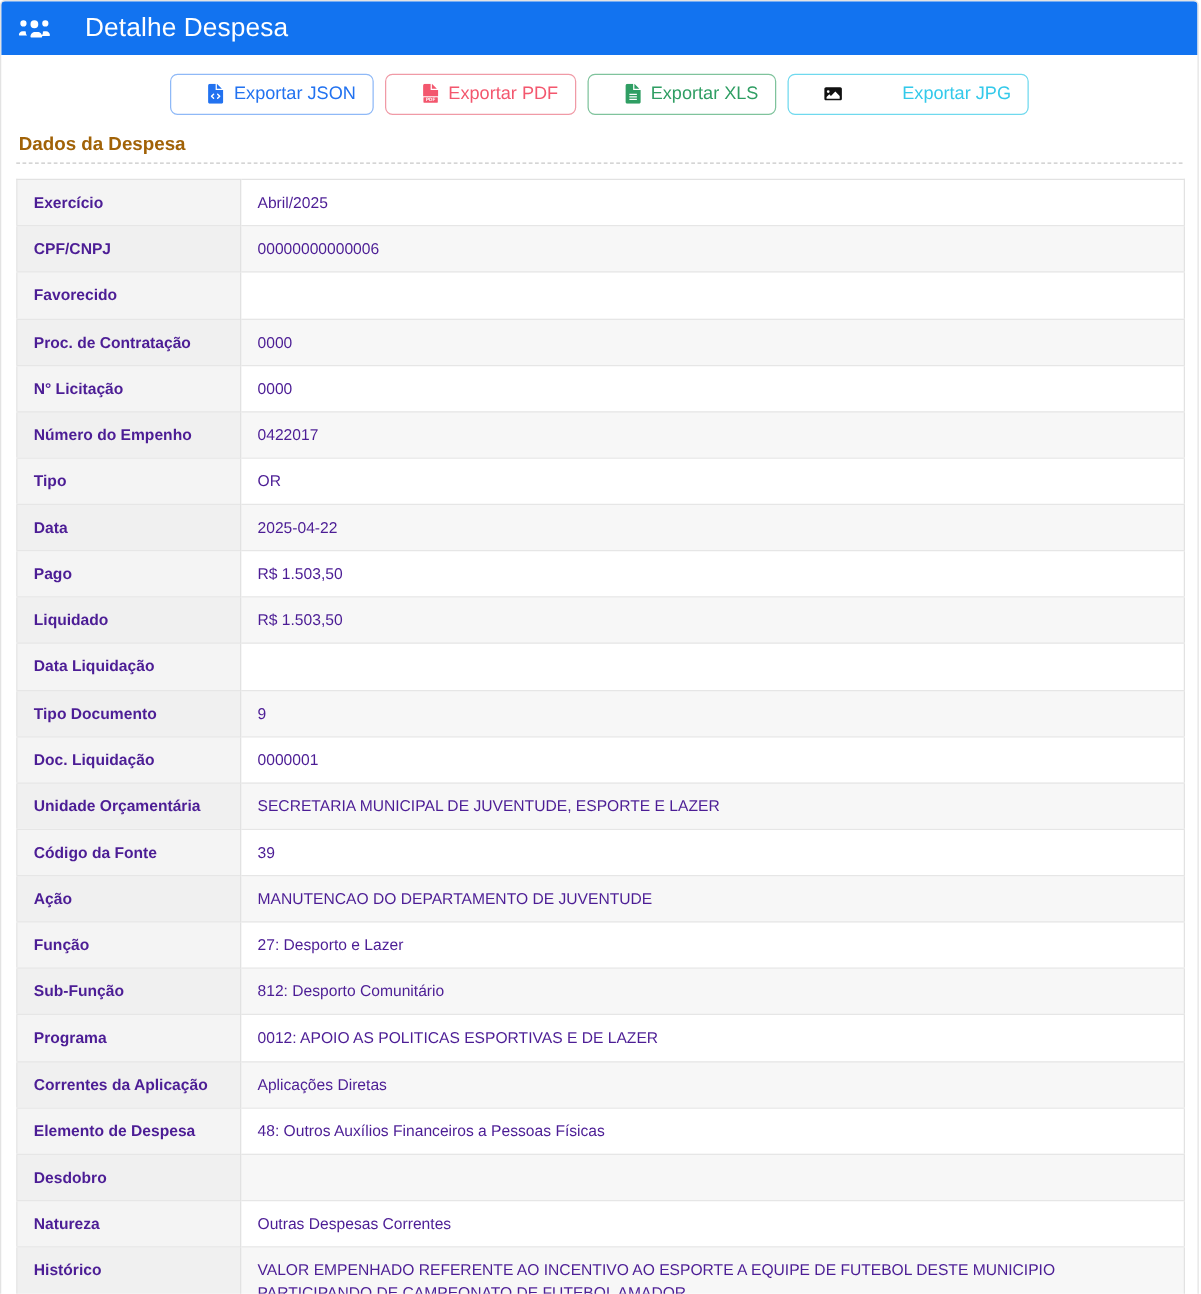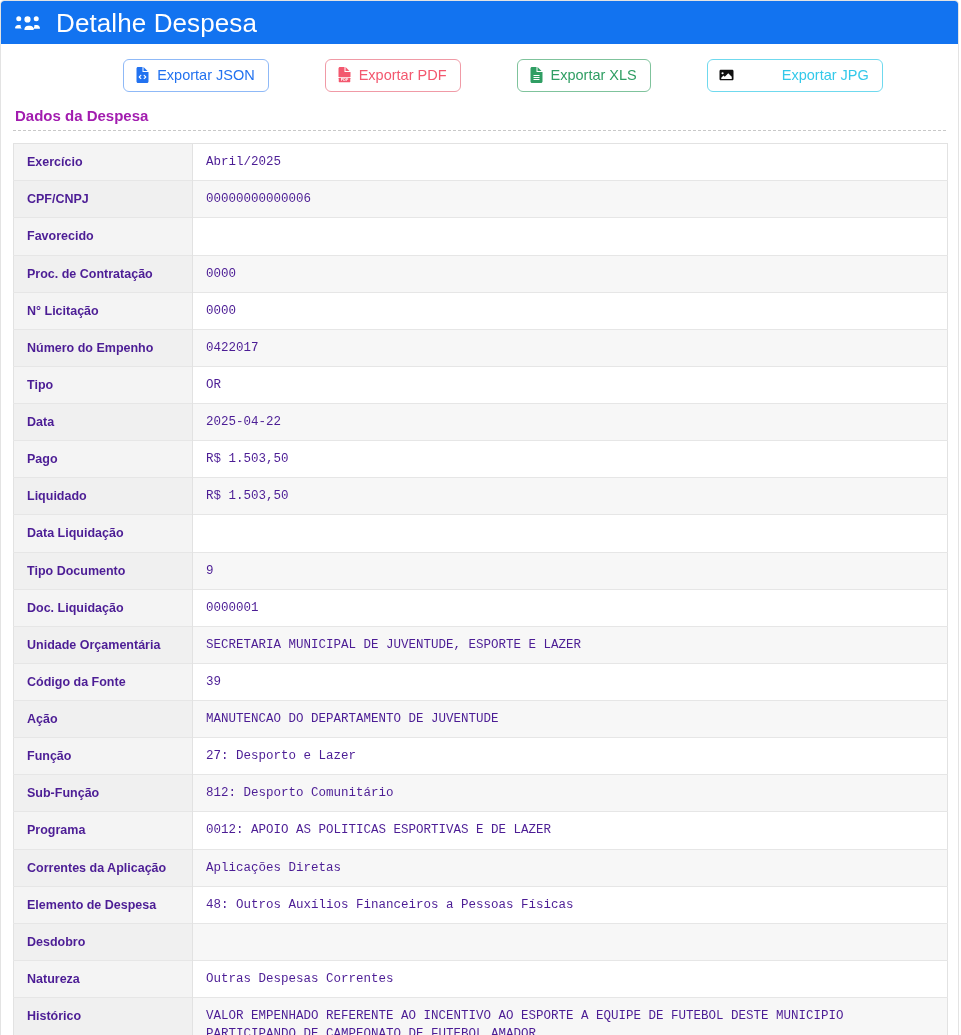--- a/index.html
+++ b/index.html
@@ -43,49 +43,48 @@
     width: 26px;
     height: 26px;
     flex: 0 0 26px;
     display: flex;
     align-items: center;
     justify-content: center;
     margin-right: 12px;
   }
   .app-header .hdr-icon svg { display: block; }
   .app-header h1 {
-    margin: 4px;
-    font-size: 26px;
+    margin: 16px;
+    font-size: 21px;
     font-weight: 400;
     color: #ffffff;
     letter-spacing: .1px;
     line-height: 1;
   }
 
   
   .toolbar {
     display: flex;
     justify-content: center;
     align-items: center;
     gap: 9px;
     padding: 15px 0 13px 0;
   }
   .btn {
     display: inline-flex;
     align-items: center;
     gap: 7px;
-    padding: 6px 13px 7px 11px;
+    padding: 6px 13px 7px 28px;
     border-radius: 6px;
     background: #ffffff;
     font-size: 14.5px;
     line-height: 1.25;
     cursor: pointer;
     white-space: nowrap;
     box-sizing: border-box;
-    margin-left: 47px;
   }
   .btn .btn-ico {
     display: inline-flex;
     align-items: center;
     justify-content: center;
     width: 15px;
     height: 17px;
     flex: 0 0 15px;
   }
   .btn .btn-ico svg { display: block; }
@@ -96,21 +95,21 @@
   .btn-jpg  { border: 1px solid #6fd9ee; color: #33c9ea; gap: 48px; }
 
   
   .section {
     padding: 0 12px;
   }
   .section-title {
     margin: 0;
     font-size: 15px;
     font-weight: bold;
-    color: #a21caf;
+    color: #a16207;
     padding: 2px 0 6px 2px;
   }
   .section-rule {
     border: 0;
     border-top: 1px dashed #c8c8c8;
     margin: 0 0 12px 0;
   }
 
   
   table.detail {
@@ -134,21 +133,21 @@
   }
   table.detail tr:first-child th,
   table.detail tr:first-child td { border-top: 0; }
   table.detail th {
     width: 155px;
     font-weight: bold;
     background: #f4f4f4;
     border-right: 1px solid #e2e2e2;
   }
   table.detail tr:nth-child(even) th { background: #f0f0f0; }
-  table.detail td { word-wrap: break-word; font-family: Liberation Mono, monospace; }
+  table.detail td { word-wrap: break-word; }
 </style>
 </head>
 <body>
 
 <div class="page-card">
 
   <div class="app-header">
     <span class="hdr-icon">
       <svg viewBox="0 0 640 512" width="25" height="21" aria-hidden="true">
         <path fill="#ffffff" d="M96 224a64 64 0 1 0 0-128 64 64 0 1 0 0 128zm448 0a64 64 0 1 0 0-128 64 64 0 1 0 0 128zM0 400c0-44.2 35.8-80 80-80h32c12.3 0 24 2.8 34.4 7.7-1 5.3-1.5 10.8-1.5 16.3 0 26.2 11.8 49.6 30.3 65.3-.2 0-.4 0-.7 0H16c-8.8 0-16-7.2-16-16zm464.7 9.3c-.2 0-.4 0-.7 0 18.6-15.7 30.3-39.1 30.3-65.3 0-5.6-.5-11-1.5-16.3 10.4-5 22.1-7.7 34.4-7.7h32c44.2 0 80 35.8 80 80 0 8.8-7.2 16-16 16H464.7zM320 256a80 80 0 1 0 0-160 80 80 0 1 0 0 160zM240 432c0-53 43-96 96-96h48c53 0 96 43 96 96 0 8.8-7.2 16-16 16H256c-8.8 0-16-7.2-16-16z"></path>

